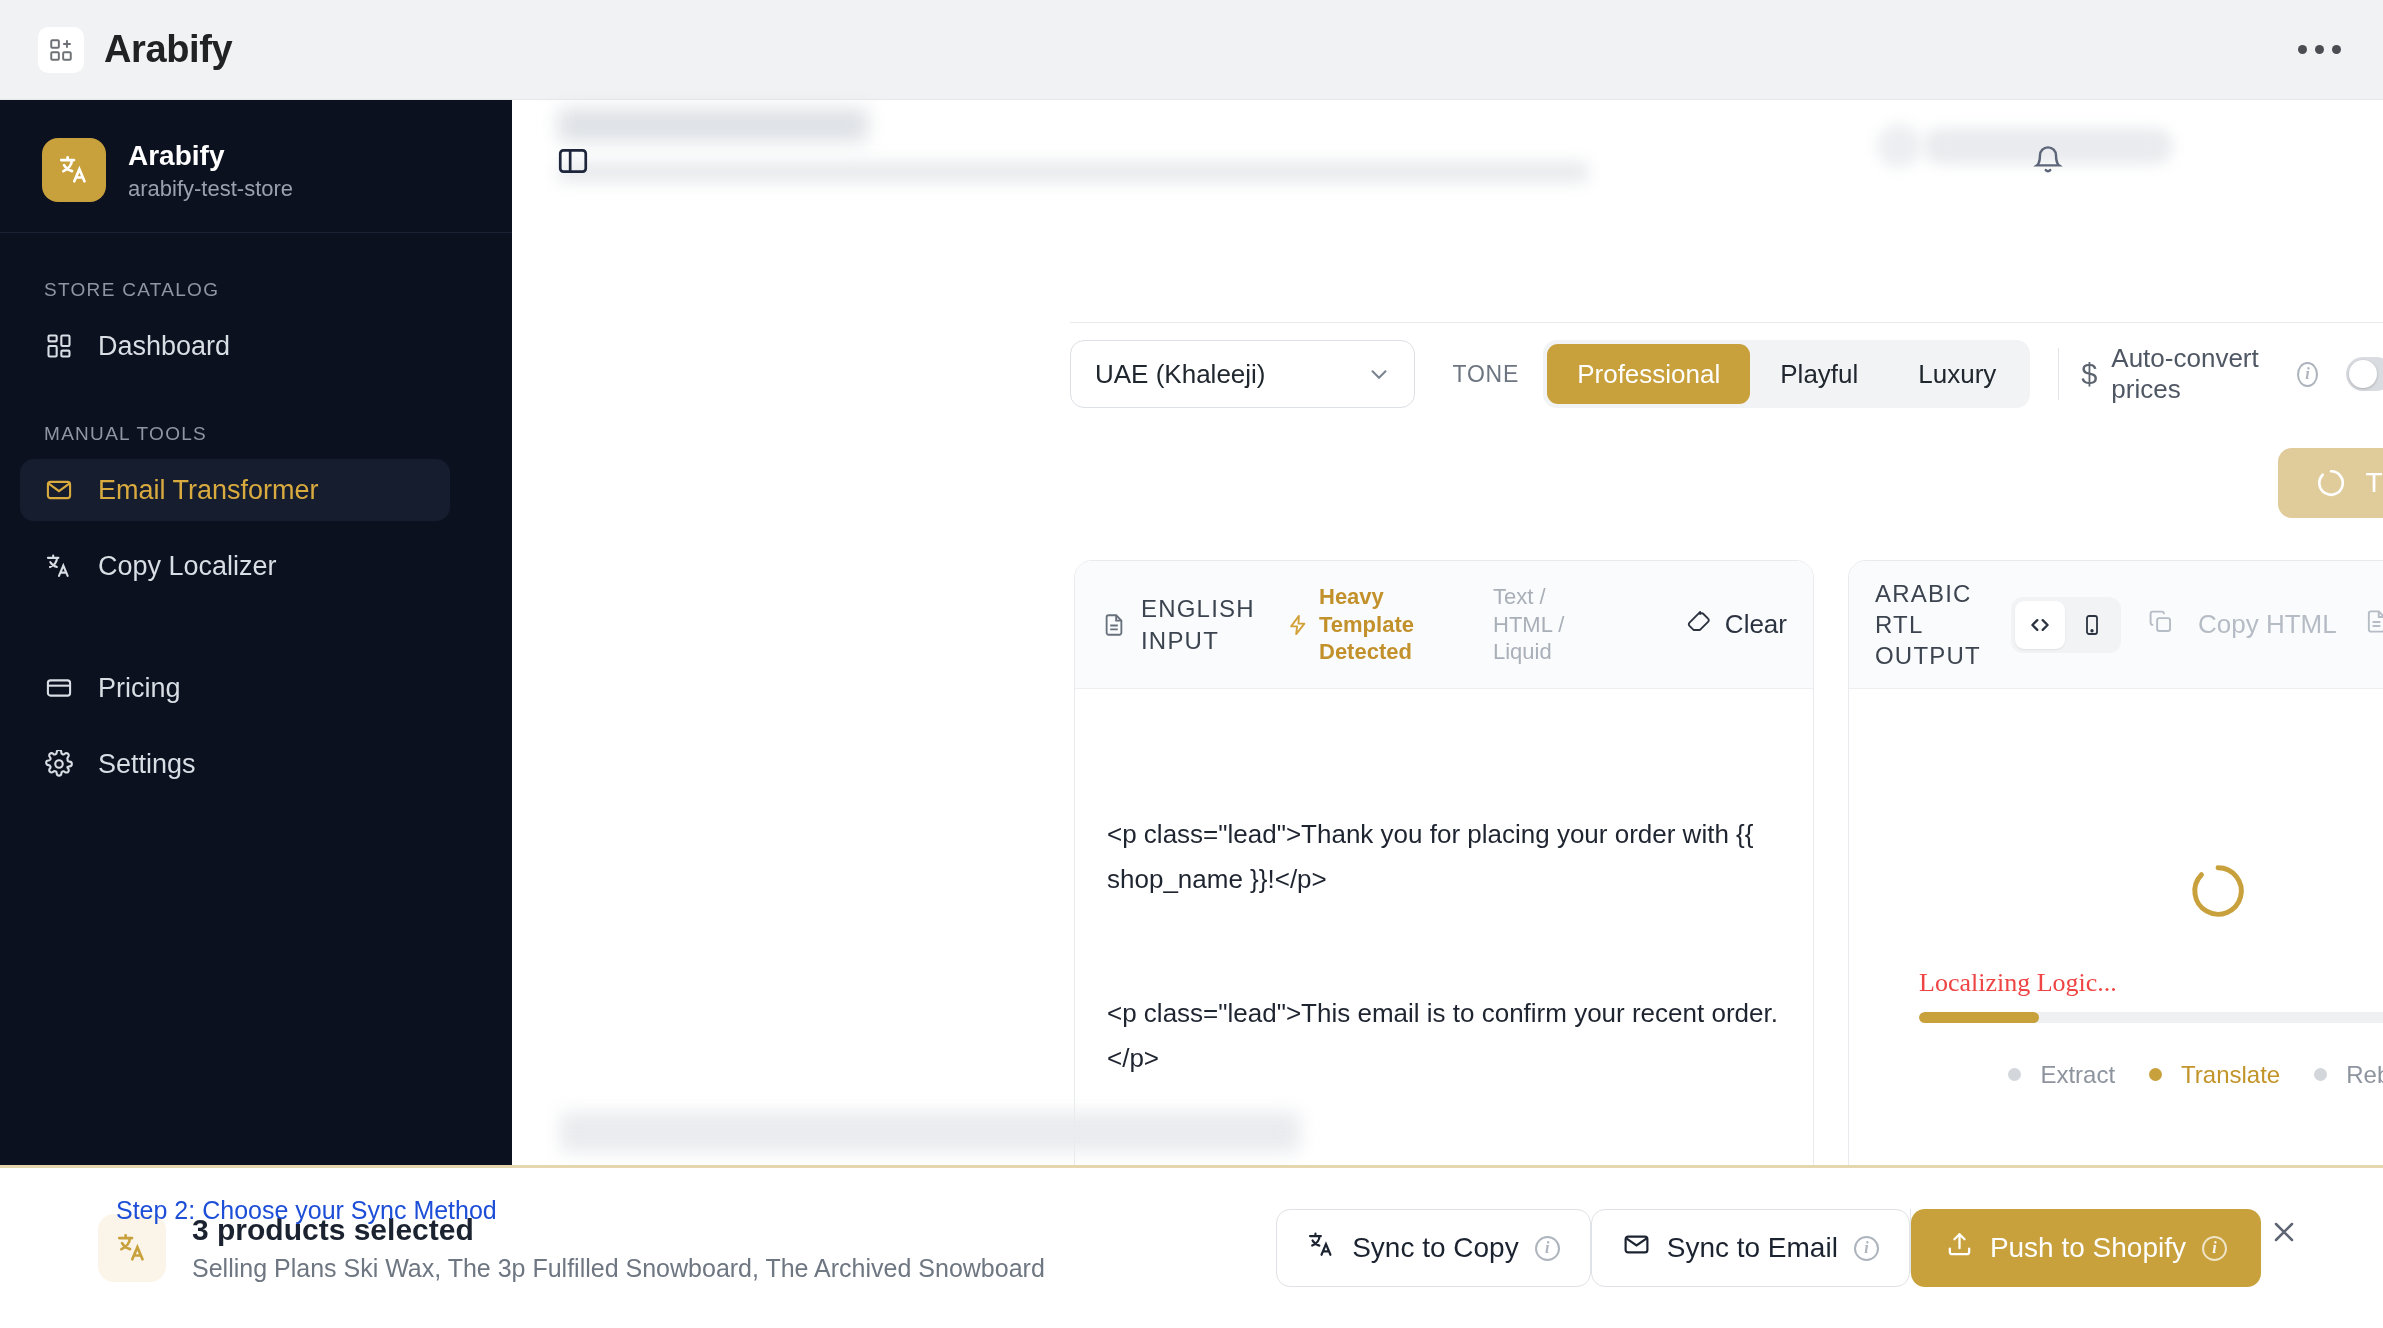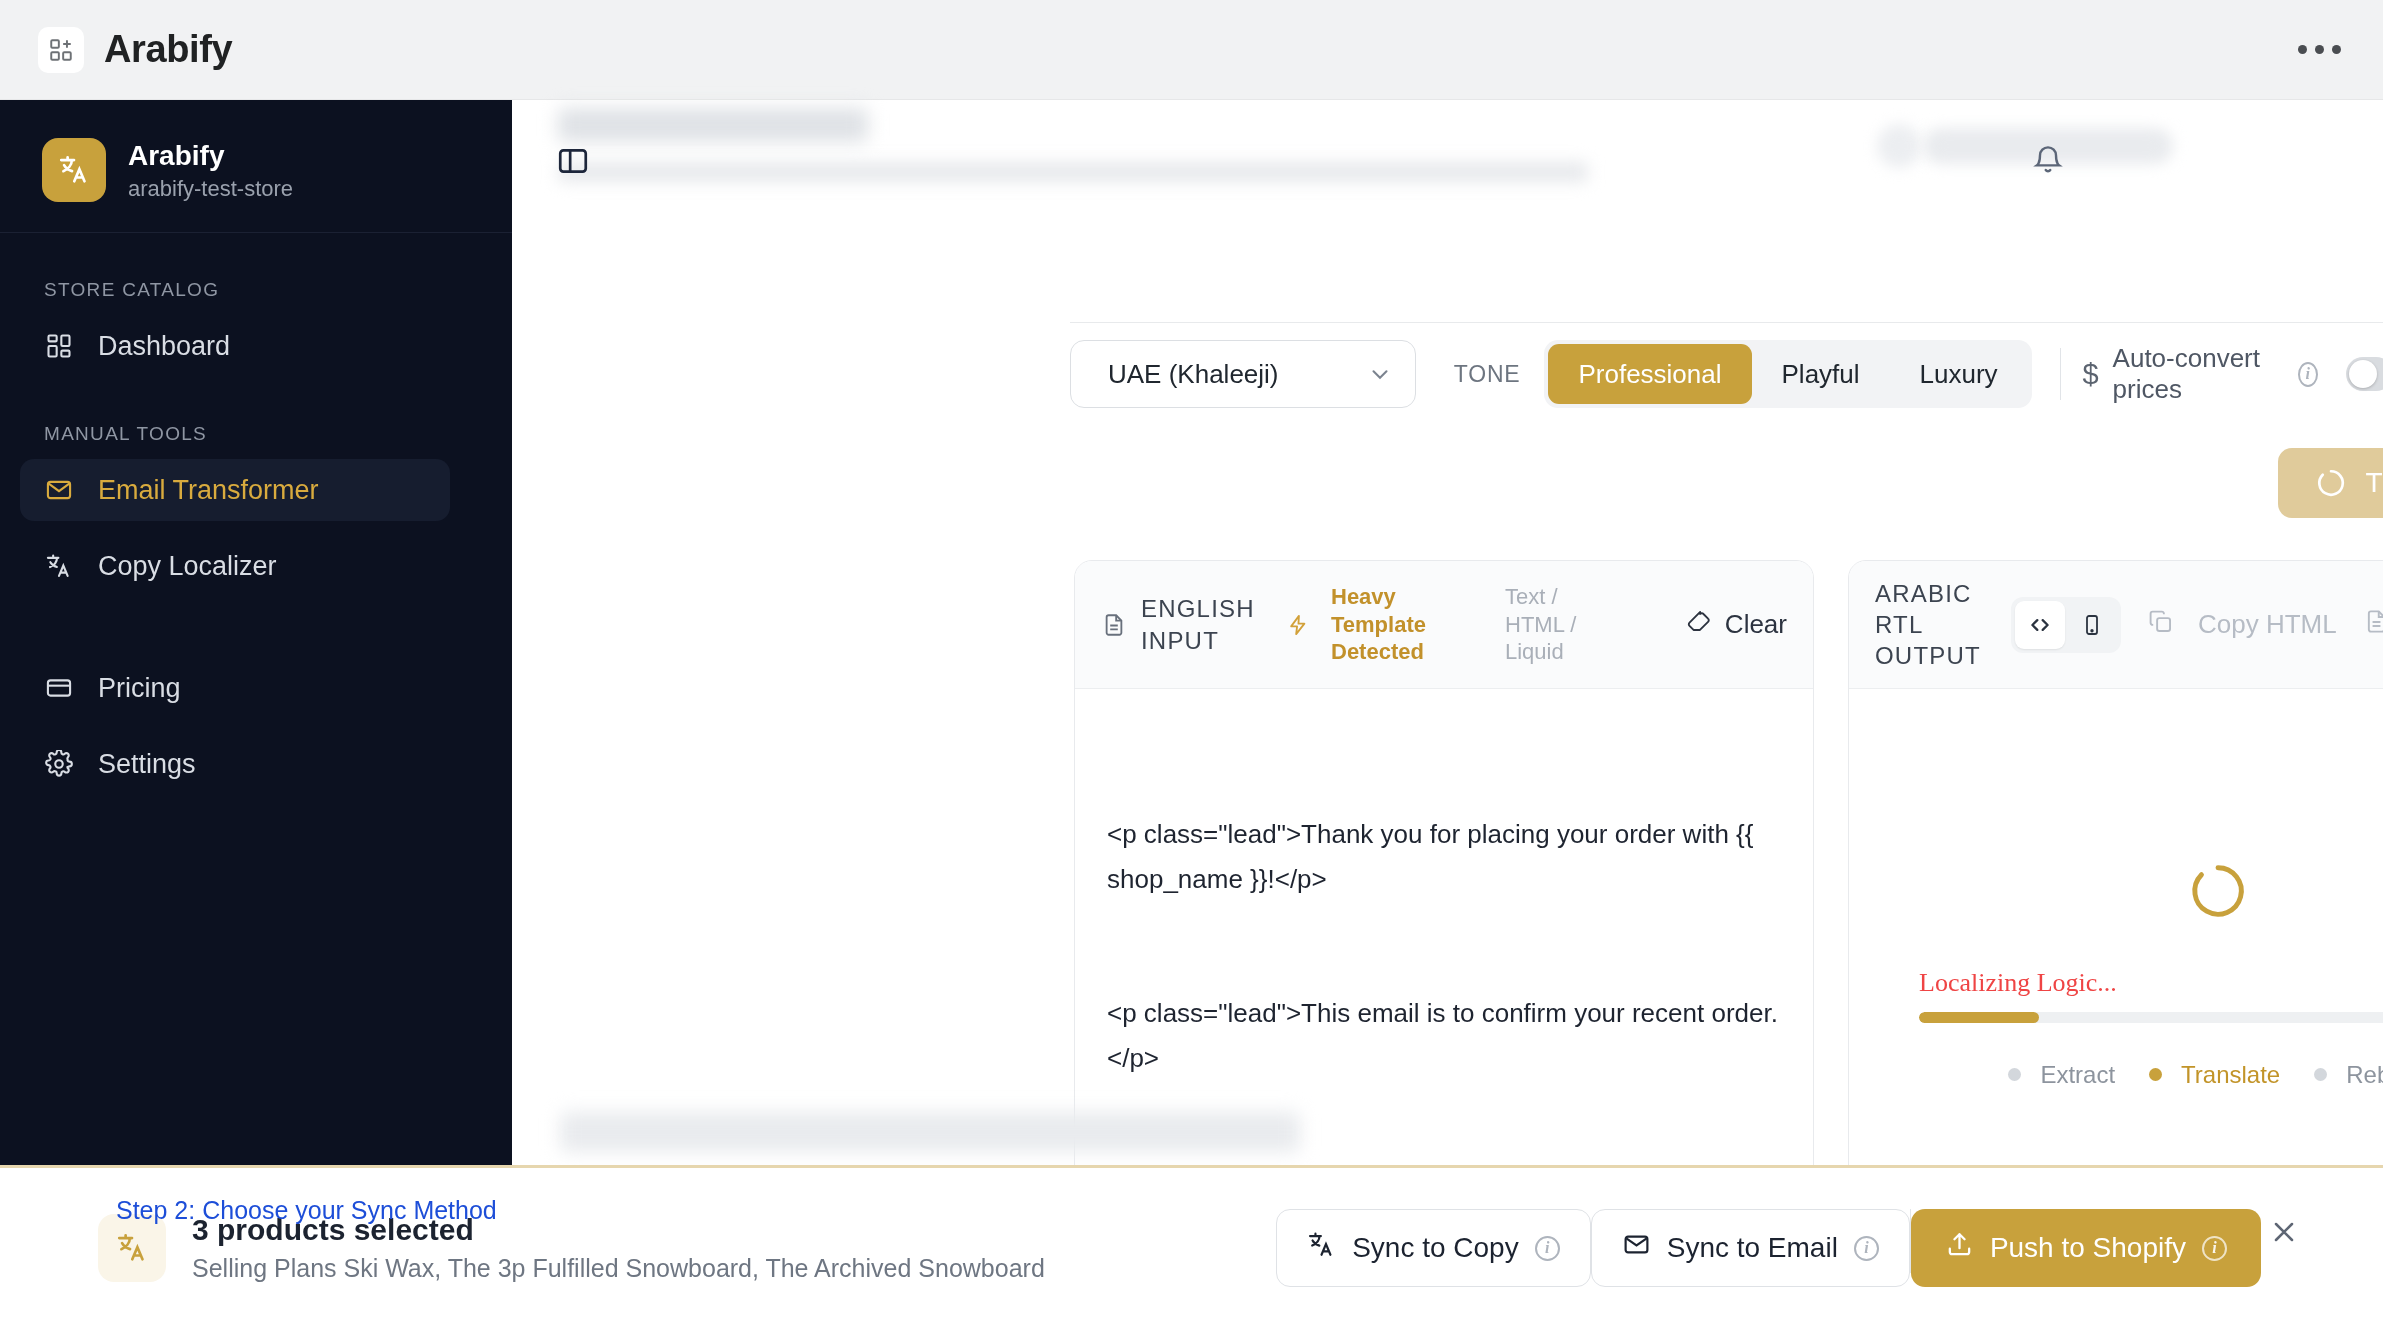--- a/index.html
+++ b/index.html
@@ -118,21 +118,21 @@
 
   
   .toolbar {
     position: absolute; left: 558px; top: 240px;
     display: flex; align-items: center;
   }
   .locale-select {
     width: 412px; height: 68px;
     border: 1px solid #dcdfe3; border-radius: 14px;
     background: #fff; display: flex; align-items: center;
-    padding: 0 22px 0 37px; cursor: pointer;
+    padding: 0 22px 0 24px; cursor: pointer;
   }
   .locale-value { font-size: 26px; color: #20272f; }
   .locale-caret { margin-left: auto; color: #7b838f; display:flex; }
 
   .tone-label {
     margin-left: 38px; font-size: 23px; letter-spacing: 0.8px;
     color: #6d7580; font-weight: 400;
   }
   .tone-group {
     margin-left: 24px; height: 68px;
@@ -197,21 +197,21 @@
     height: 128px; background: #fafbfc;
     border-bottom: 1px solid #eceef0;
     display: flex; align-items: center; padding: 0 26px;
   }
   .panel-head-title {
     font-size: 24px; letter-spacing: 1.2px; color: #3c4450;
     line-height: 1.3; width: 132px; margin-left: 14px;
   }
   .doc-ico { color: #68707c; display:flex; }
   .badge-heavy {
-    display: flex; align-items: center; gap: 22px; margin-left: 14px;
+    display: flex; align-items: center; gap: 10px; margin-left: 14px;
   }
   .badge-heavy .txt {
     font-size: 22px; color: #c2912b; font-weight: 600; line-height: 1.25; width: 156px;
   }
   .bolt { color: #d2a13a; display:flex; }
   .kind-txt {
     margin-left: 18px; font-size: 22px; color: #a9afb8; line-height: 1.25; width: 106px;
   }
   .clear-btn {
     margin-left: auto; display:flex; align-items:center; gap: 13px;

